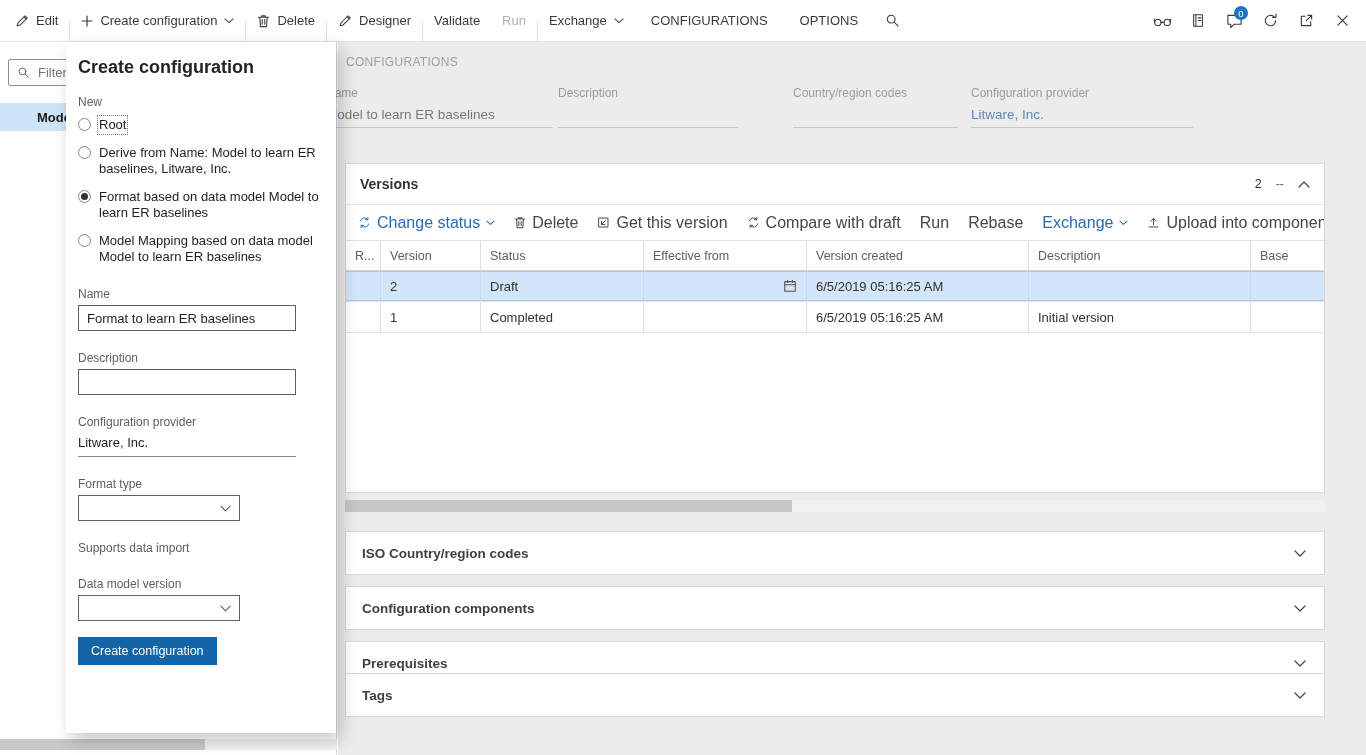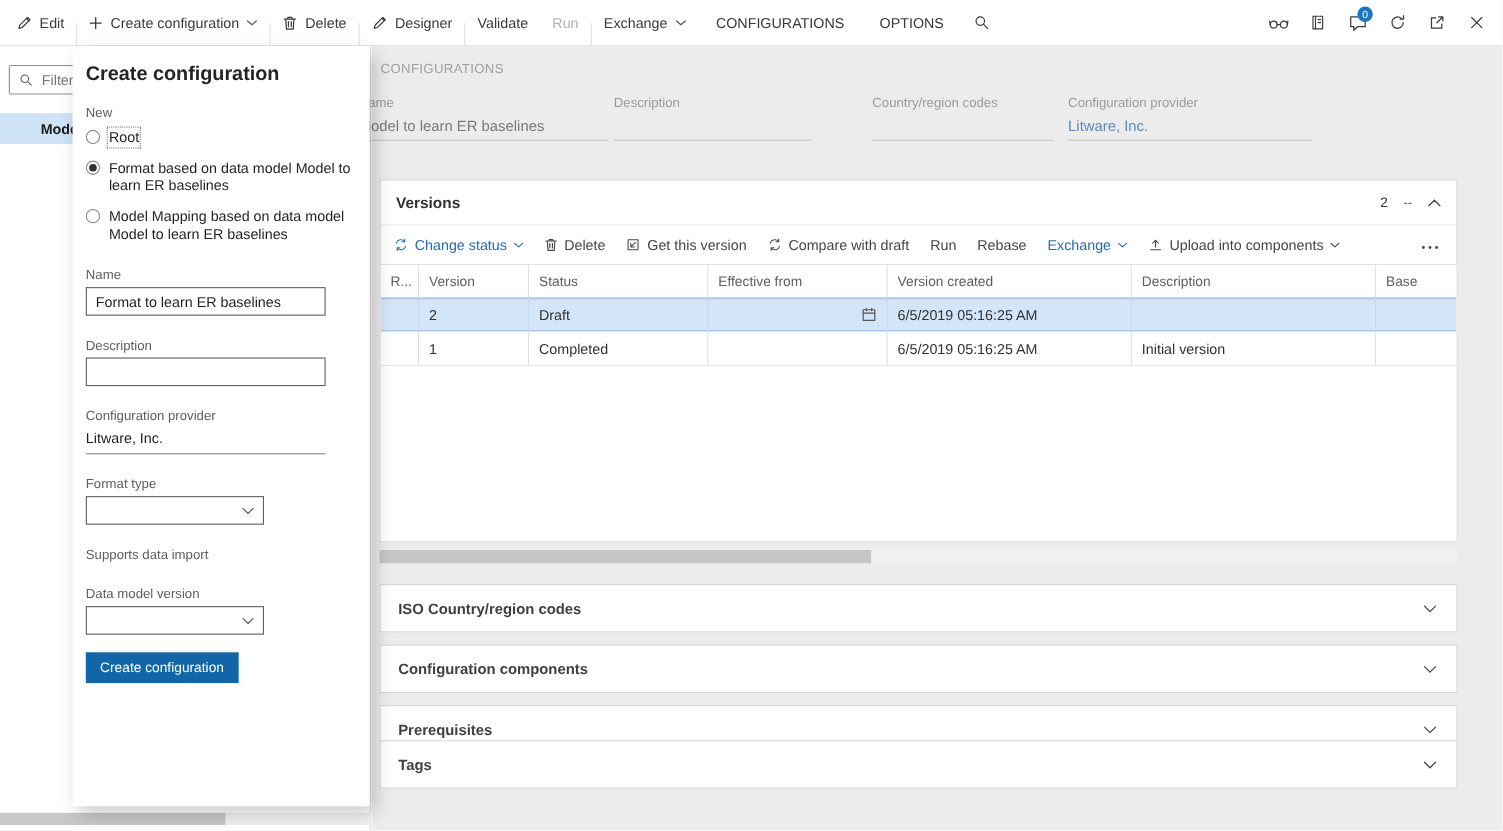--- a/index.html
+++ b/index.html
@@ -44,21 +44,21 @@
 
   
   .vcard{position:absolute;left:7px;top:121px;width:980px;height:330px;background:#fff;border:1px solid #d8d6d4;
     box-sizing:border-box;display:flex;flex-direction:column;}
   .vhead{height:40px;display:flex;align-items:center;padding:0 14px;flex:none;}
   .vhead .title{font-size:14px;font-weight:bold;color:#323130;}
   .vhead-right{margin-left:auto;display:flex;align-items:center;gap:14px;color:#605e5c;font-size:12.5px;}
   .vhead-right .cnt{color:#323130;}
   .vtoolbar{height:35px;display:flex;align-items:center;gap:19px;padding:0 12px;border-top:1px solid #edebe9;
     border-bottom:1px solid #e4e2e0;flex:none;overflow:hidden;}
-  .vtb-item{display:flex;align-items:center;gap:6px;font-size:13px;color:#484644;cursor:pointer;white-space:nowrap;}
+  .vtb-item{display:flex;align-items:center;gap:6px;font-size:16px;color:#484644;cursor:pointer;white-space:nowrap;}
   .vtb-item.blue{color:#2a6bb1;}
   .vtb-more{margin-left:auto;color:#484644;cursor:pointer;padding:4px;}
   .vtable{flex:1;display:flex;flex-direction:column;overflow:hidden;background:#fff;}
   .vrow{display:flex;height:30px;flex:none;border-bottom:1px solid #e6e4e2;background:#fff;}
   .vrow.header{height:29px;border-bottom:1px solid #d8d6d4;}
   .vrow.header .vcell{font-size:12.5px;color:#605e5c;}
   .vcell{box-sizing:border-box;display:flex;align-items:center;padding:0 9px;border-right:1px solid #e2e0de;
     font-size:13px;color:#323130;height:100%;white-space:nowrap;overflow:hidden;}
   .c0{width:35px;}.c1{width:100px;}.c2{width:163px;}.c3{width:163px;}.c4{width:222px;}.c5{width:222px;}
   .c6{flex:1;border-right:none;}
@@ -448,20 +448,24 @@
   <div class="flyout">
     <div class="fly-title">Create configuration</div>
     <div class="grp-lbl">New</div>
 
     <div class="fly-opts">
       <div class="opt">
         <span class="radio"></span>
         <span class="opt-lbl focus">Root</span>
       </div>
       <div class="opt">
+        <span class="radio"></span>
+        <span class="opt-lbl">Derive from Name: Model to learn ER baselines, Litware, Inc.</span>
+      </div>
+      <div class="opt">
         <span class="radio checked"></span>
         <span class="opt-lbl">Format based on data model Model to learn ER baselines</span>
       </div>
       <div class="opt">
         <span class="radio"></span>
         <span class="opt-lbl">Model Mapping based on data model Model to learn ER baselines</span>
       </div>
     </div>
 
     <div class="fld-lbl mt22">Name</div>

